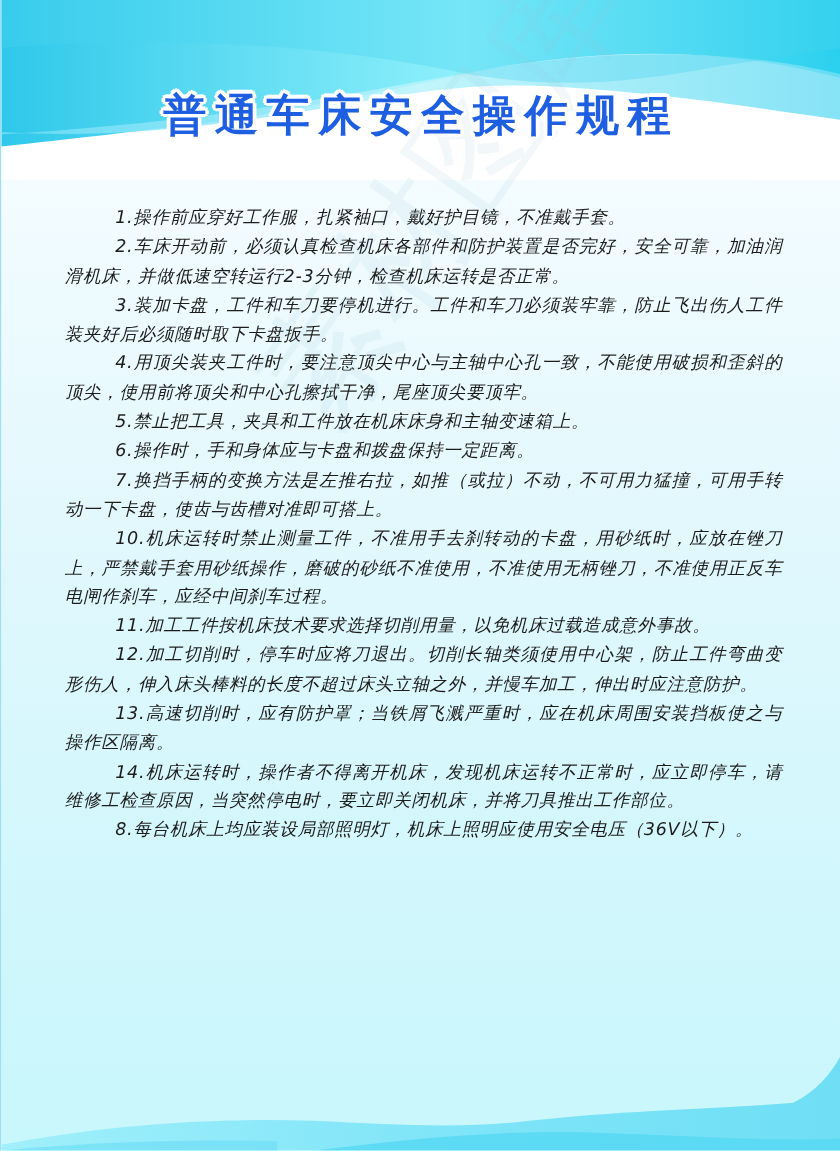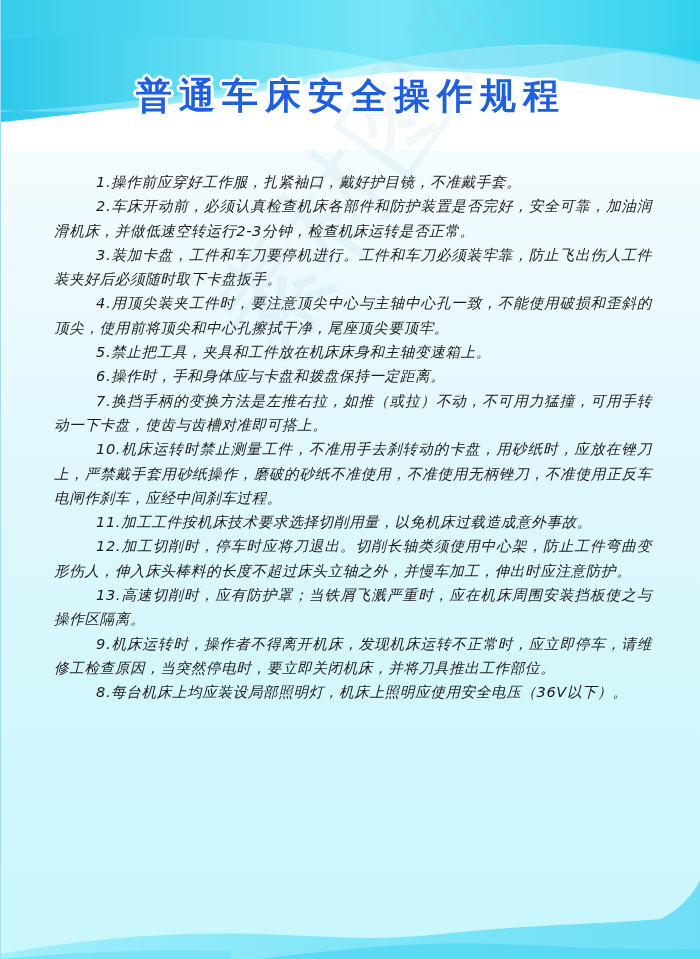--- a/index.html
+++ b/index.html
@@ -87,16 +87,16 @@
     <p class="rule">2.车床开动前，必须认真检查机床各部件和防护装置是否完好，安全可靠，加油润滑机床，并做低速空转运行2-3分钟，检查机床运转是否正常。</p>
     <p class="rule">3.装加卡盘，工件和车刀要停机进行。工件和车刀必须装牢靠，防止飞出伤人工件装夹好后必须随时取下卡盘扳手。</p>
     <p class="rule">4.用顶尖装夹工件时，要注意顶尖中心与主轴中心孔一致，不能使用破损和歪斜的顶尖，使用前将顶尖和中心孔擦拭干净，尾座顶尖要顶牢。</p>
     <p class="rule">5.禁止把工具，夹具和工件放在机床床身和主轴变速箱上。</p>
     <p class="rule">6.操作时，手和身体应与卡盘和拨盘保持一定距离。</p>
     <p class="rule">7.换挡手柄的变换方法是左推右拉，如推（或拉）不动，不可用力猛撞，可用手转动一下卡盘，使齿与齿槽对准即可搭上。</p>
     <p class="rule">10.机床运转时禁止测量工件，不准用手去刹转动的卡盘，用砂纸时，应放在锉刀上，严禁戴手套用砂纸操作，磨破的砂纸不准使用，不准使用无柄锉刀，不准使用正反车电闸作刹车，应经中间刹车过程。</p>
     <p class="rule">11.加工工件按机床技术要求选择切削用量，以免机床过载造成意外事故。</p>
     <p class="rule">12.加工切削时，停车时应将刀退出。切削长轴类须使用中心架，防止工件弯曲变形伤人，伸入床头棒料的长度不超过床头立轴之外，并慢车加工，伸出时应注意防护。</p>
     <p class="rule">13.高速切削时，应有防护罩；当铁屑飞溅严重时，应在机床周围安装挡板使之与操作区隔离。</p>
-    <p class="rule">9.机床运转时，操作者不得离开机床，发现机床运转不正常时，应立即停车，请维修工检查原因，当突然停电时，要立即关闭机床，并将刀具推出工作部位。</p>
+    <p class="rule">14.机床运转时，操作者不得离开机床，发现机床运转不正常时，应立即停车，请维修工检查原因，当突然停电时，要立即关闭机床，并将刀具推出工作部位。</p>
     <p class="rule">8.每台机床上均应装设局部照明灯，机床上照明应使用安全电压（36V以下）。</p>
   </div>
 </div>
 
 </body></html>

